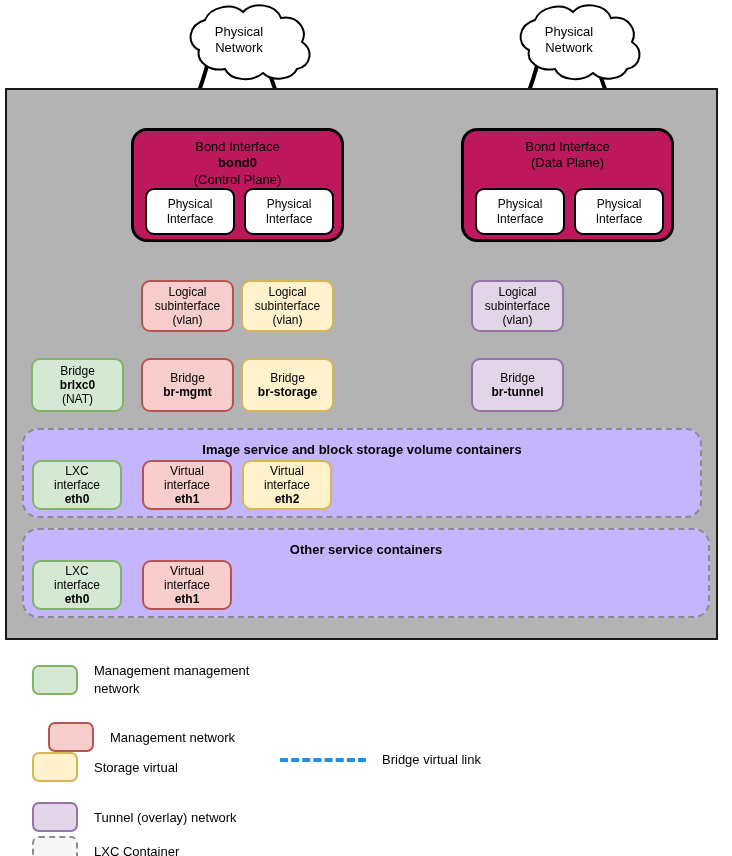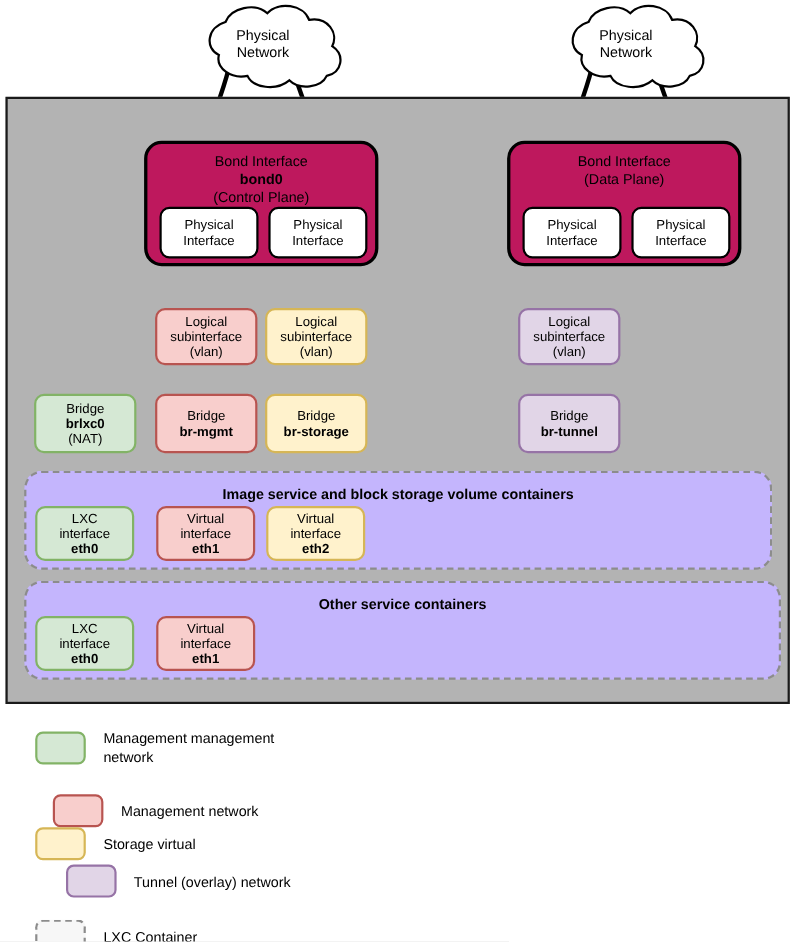--- a/index.html
+++ b/index.html
@@ -202,28 +202,32 @@
     <div class="lg-row" style="left:32px;top:72px;width:240px;margin-left:16px;">
       <div class="sw" style="background:#f8cecc;border:2px solid #b85450;"></div>
       <div>Management network</div>
     </div>
 
     <div class="lg-row" style="left:32px;top:102px;width:240px;">
       <div class="sw" style="background:#fff2cc;border:2px solid #d6b656;"></div>
       <div>Storage virtual</div>
     </div>
 
-    <div class="lg-row" style="left:32px;top:136px;width:260px;justify-content:center;">
+    <div class="lg-row" style="left:32px;top:152px;width:260px;">
       <div class="sw" style="background:#e1d5e7;border:2px solid #9673a6;"></div>
       <div>Tunnel (overlay) network</div>
     </div>
 
     <div class="lg-row" style="left:32px;top:186px;width:240px;">
       <div class="sw" style="background:#f7f7f7;border:2px dashed #8c8c8c;"></div>
       <div>LXC Container</div>
     </div>
 
 
 
+    <div class="lg-row" style="left:280px;top:102px;">
+      <div class="lg-line" style="border-top:4px dashed #1f8fe8;"></div>
+      <div>Bridge virtual link</div>
+    </div>
 
   </div>
 
 </div>
 
 </body></html>

